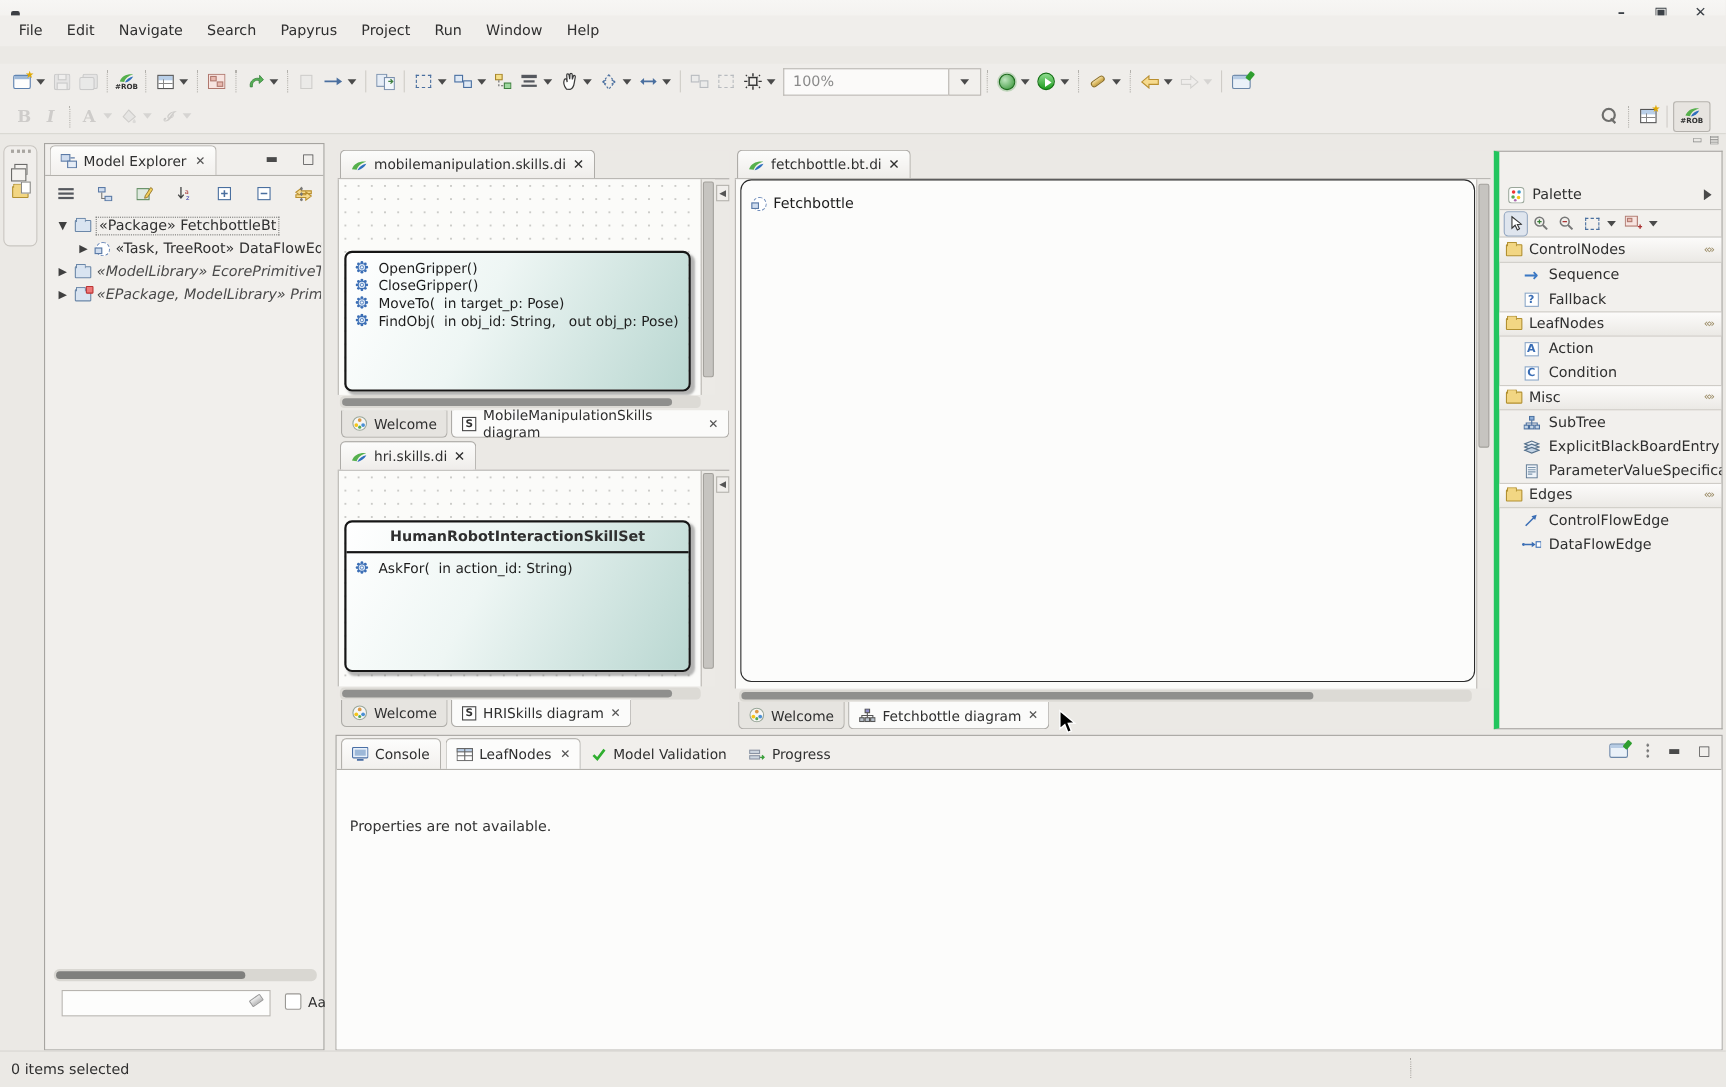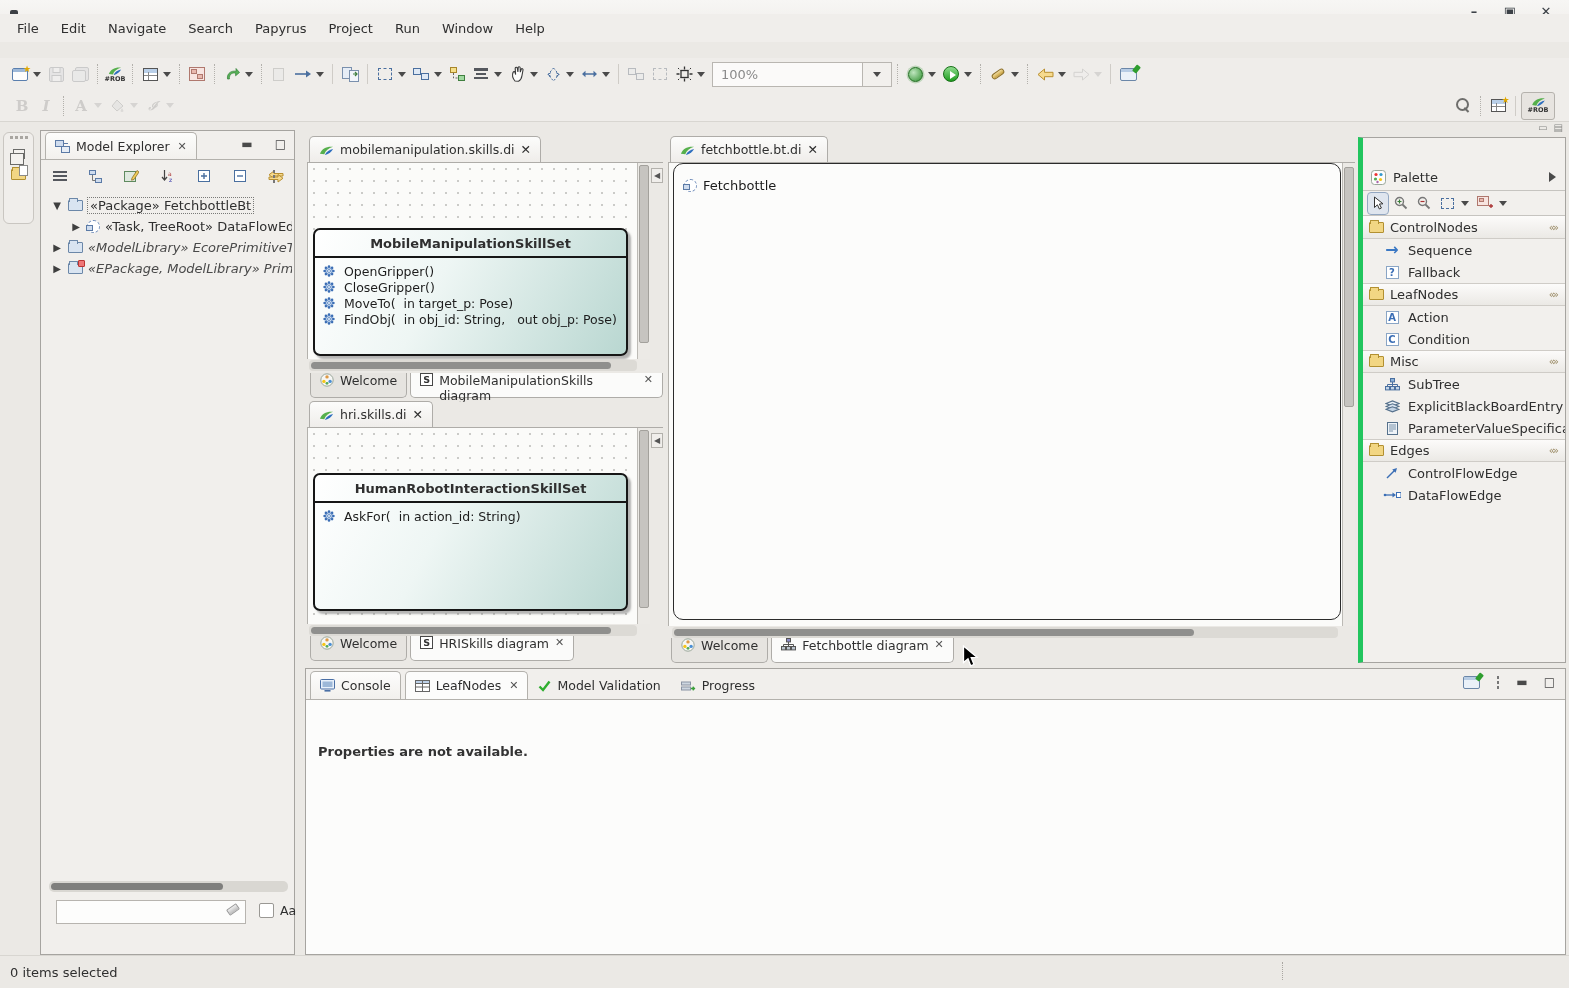--- a/index.html
+++ b/index.html
@@ -136,21 +136,21 @@
     border-radius:5px 5px 0 0;background:linear-gradient(#fcfcfb,#efedea);font-size:12.5px;}
   .canvas{position:absolute;background:#fbfbf9;border-left:1px solid #b3b1ac;}
   .canvas.grid{background-image:radial-gradient(circle,#cbcbc8 0.9px,transparent 1px);background-size:12px 12px;}
   .vscroll{position:absolute;width:13px;background:#eceae6;border-left:1px solid #bcbab5;}
   .vscroll .thumb{position:absolute;left:1px;right:1px;background:#c6c4c0;border:1px solid #a3a19c;border-radius:2px;}
   .hscroll{position:absolute;height:11px;background:#dcdad5;border-radius:4px;}
   .hscroll .thumb{position:absolute;top:2px;height:7px;background:#8f8f8d;border-radius:4px;}
   .collapse-btn{position:absolute;width:12px;height:15px;border:1px solid #b3b1ac;background:#f0eeeb;
     display:flex;align-items:center;justify-content:center;font-size:8px;color:#555;}
   .inner-tabs{position:absolute;left:0;right:0;display:flex;align-items:flex-start;height:27px;}
-  .btab{display:inline-flex;align-items:flex-start;gap:6px;height:25px;padding:0 9px;border:1px solid #aeaca8;border-top:none;
+  .btab{display:inline-flex;align-items:center;gap:6px;height:25px;padding:0 9px;border:1px solid #aeaca8;border-top:none;
     border-radius:0 0 5px 5px;background:#e6e4e0;font-size:12.5px;margin-left:3px;}
   .btab.active{background:#fbfbfa;}
   .btab .close{color:#555;font-size:11px;font-weight:bold;}
 
   .classbox{position:absolute;border:2px solid #161616;border-radius:7px;
     background:linear-gradient(118deg,#ffffff 0%,#eef6f4 40%,#b9d7d1 100%);
     box-shadow:3px 3px 2px rgba(110,110,110,.5);}
   .cb-title{font-weight:bold;text-align:center;padding:6px 6px 5px;border-bottom:2px solid #161616;font-size:13px;}
   .cb-ops{padding:5px 8px;}
   .op{display:flex;align-items:center;gap:9px;height:16px;}
@@ -183,21 +183,21 @@
   .pbox{width:13px;height:13px;border:1px solid #8aa5c5;background:#fff;color:#3b6eb5;font-weight:bold;font-size:10px;
     display:inline-flex;align-items:center;justify-content:center;}
   .sbox{width:13px;height:13px;border:1.5px solid #474747;background:#fff;color:#333;font-weight:bold;font-size:9.5px;
     display:inline-flex;align-items:center;justify-content:center;}
   .seq-arrow{color:#3b78c4;font-weight:bold;font-size:16px;line-height:1;}
   .marquee{width:13px;height:11px;border:1px dashed #4a6f9f;display:inline-block;}
 
   
   .bottom-panel{left:305px;top:668px;width:1261px;height:287px;}
   .bp-content{position:absolute;left:0;top:30px;right:0;bottom:0;background:#fcfcfb;border-top:1px solid #b3b1ac;}
-  .bp-message{position:absolute;left:12px;top:44px;color:#333;font-weight:bold;}
+  .bp-message{position:absolute;left:12px;top:44px;color:#333;}
   .bp-right{position:absolute;right:10px;top:6px;display:flex;align-items:center;gap:16px;color:#4a4a4a;}
   .bp-right .mini{font-size:12px;}
   .bp-tabrow{height:30px;border-bottom:none;}
   .bp-tab{height:28px;}
 
   
   .statusbar{position:absolute;left:0;top:955px;width:1569px;height:33px;background:#ebe9e5;
     display:flex;align-items:center;padding-left:10px;border-top:1px solid #d8d6d1;}
   .status-sep{position:absolute;left:1282px;top:6px;height:18px;border-left:1px dotted #a9a6a1;}
 
@@ -555,21 +555,20 @@
       <svg width="15" height="10" viewBox="0 0 16 10">
           <path d="M1 9 C3 3.5 8 1 15 1.6 C10 3.4 7 5.4 5.6 9.6 Z" fill="#56b04c"></path>
           <path d="M6.5 9.8 C8 6.6 11 4.6 15 3.8 C13.3 7 10.6 9 6.5 10.3 Z" fill="#2f6fbe"></path>
         </svg>
       <span>mobilemanipulation.skills.di</span>
       <span class="close">✕</span>
     </div>
   </div>
   <div class="canvas grid" style="left:0;top:26px;width:330px;height:196px">
     <div class="classbox" style="left:5px;top:65px;width:315px;height:128px">
-      <div class="cb-title">MobileManipulationSkillSet</div>
       <div class="cb-ops" id="ops-skills">
           <div class="op">
             <span class="icon">
               <svg width="12" height="12" viewBox="0 0 12 12">
                 <g fill="#3b6eb5">
                   <circle cx="6" cy="1.6" r="1.3"></circle>
                   <circle cx="6" cy="10.4" r="1.3"></circle>
                   <circle cx="1.6" cy="6" r="1.3"></circle>
                   <circle cx="10.4" cy="6" r="1.3"></circle>
                   <circle cx="2.9" cy="2.9" r="1.3"></circle>

